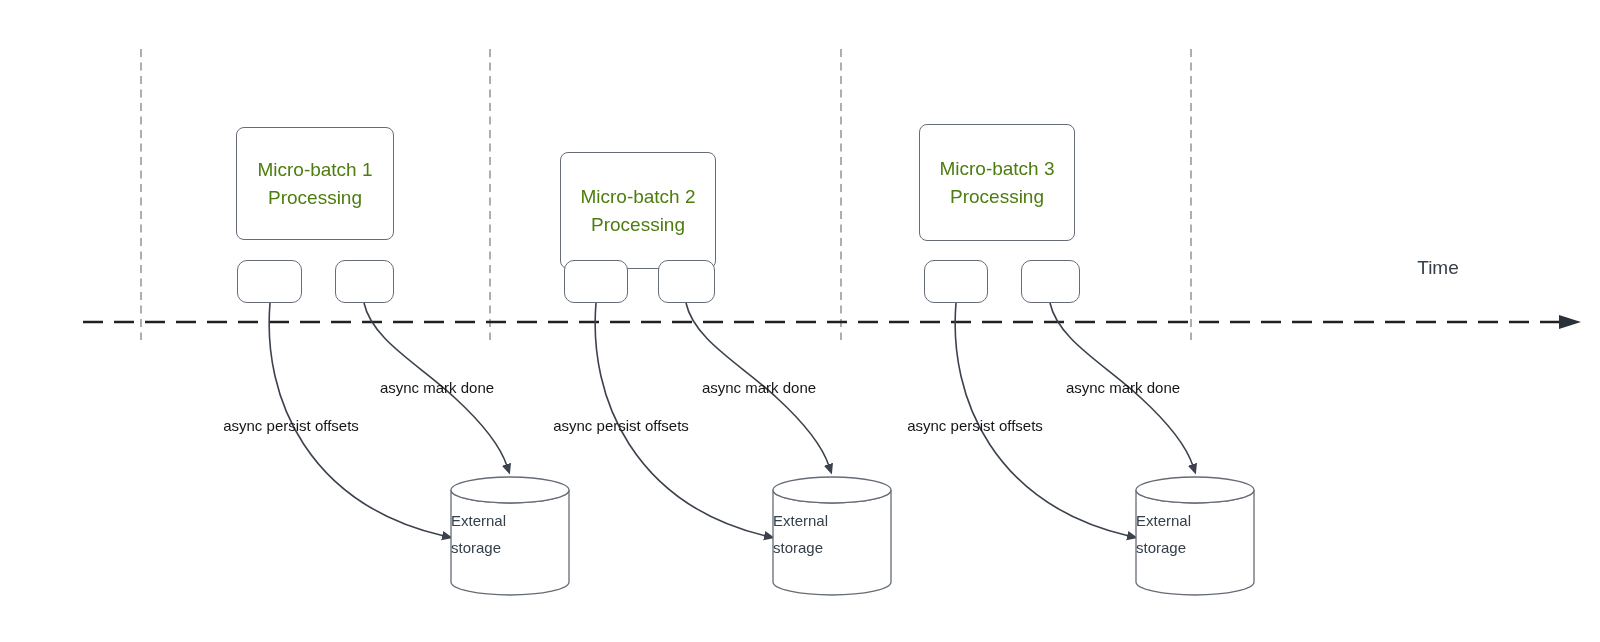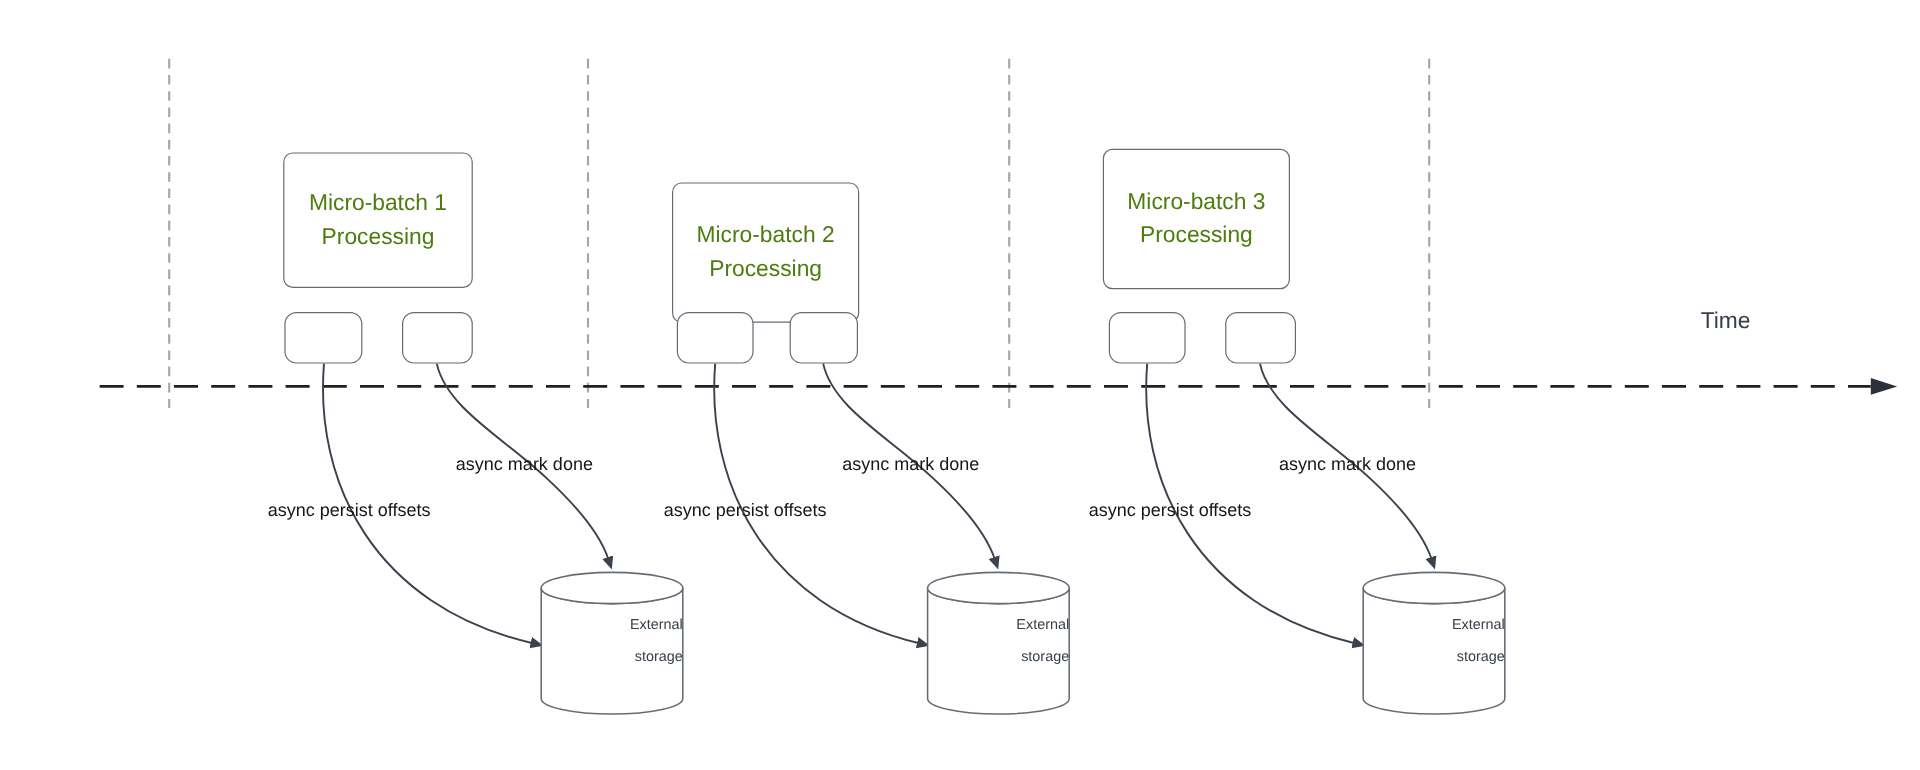--- a/index.html
+++ b/index.html
@@ -25,22 +25,22 @@
   }
   .mini-box{
     position:absolute;
     background:#ffffff;
     border:1px solid #666c76;
     border-radius:10px;
     box-sizing:border-box;
   }
   .cyl-label{
     position:absolute;
-    text-align:right;
-    font-size:12px;line-height:27px;
+    text-align:left;
+    font-size:15px;line-height:27px;
     color:#36404a;
   }
   .arrow-label{
     position:absolute;
     width:220px;
     text-align:center;
     font-size:15px;line-height:18px;
     font-weight:normal;
     color:#161616;
     white-space:nowrap;

